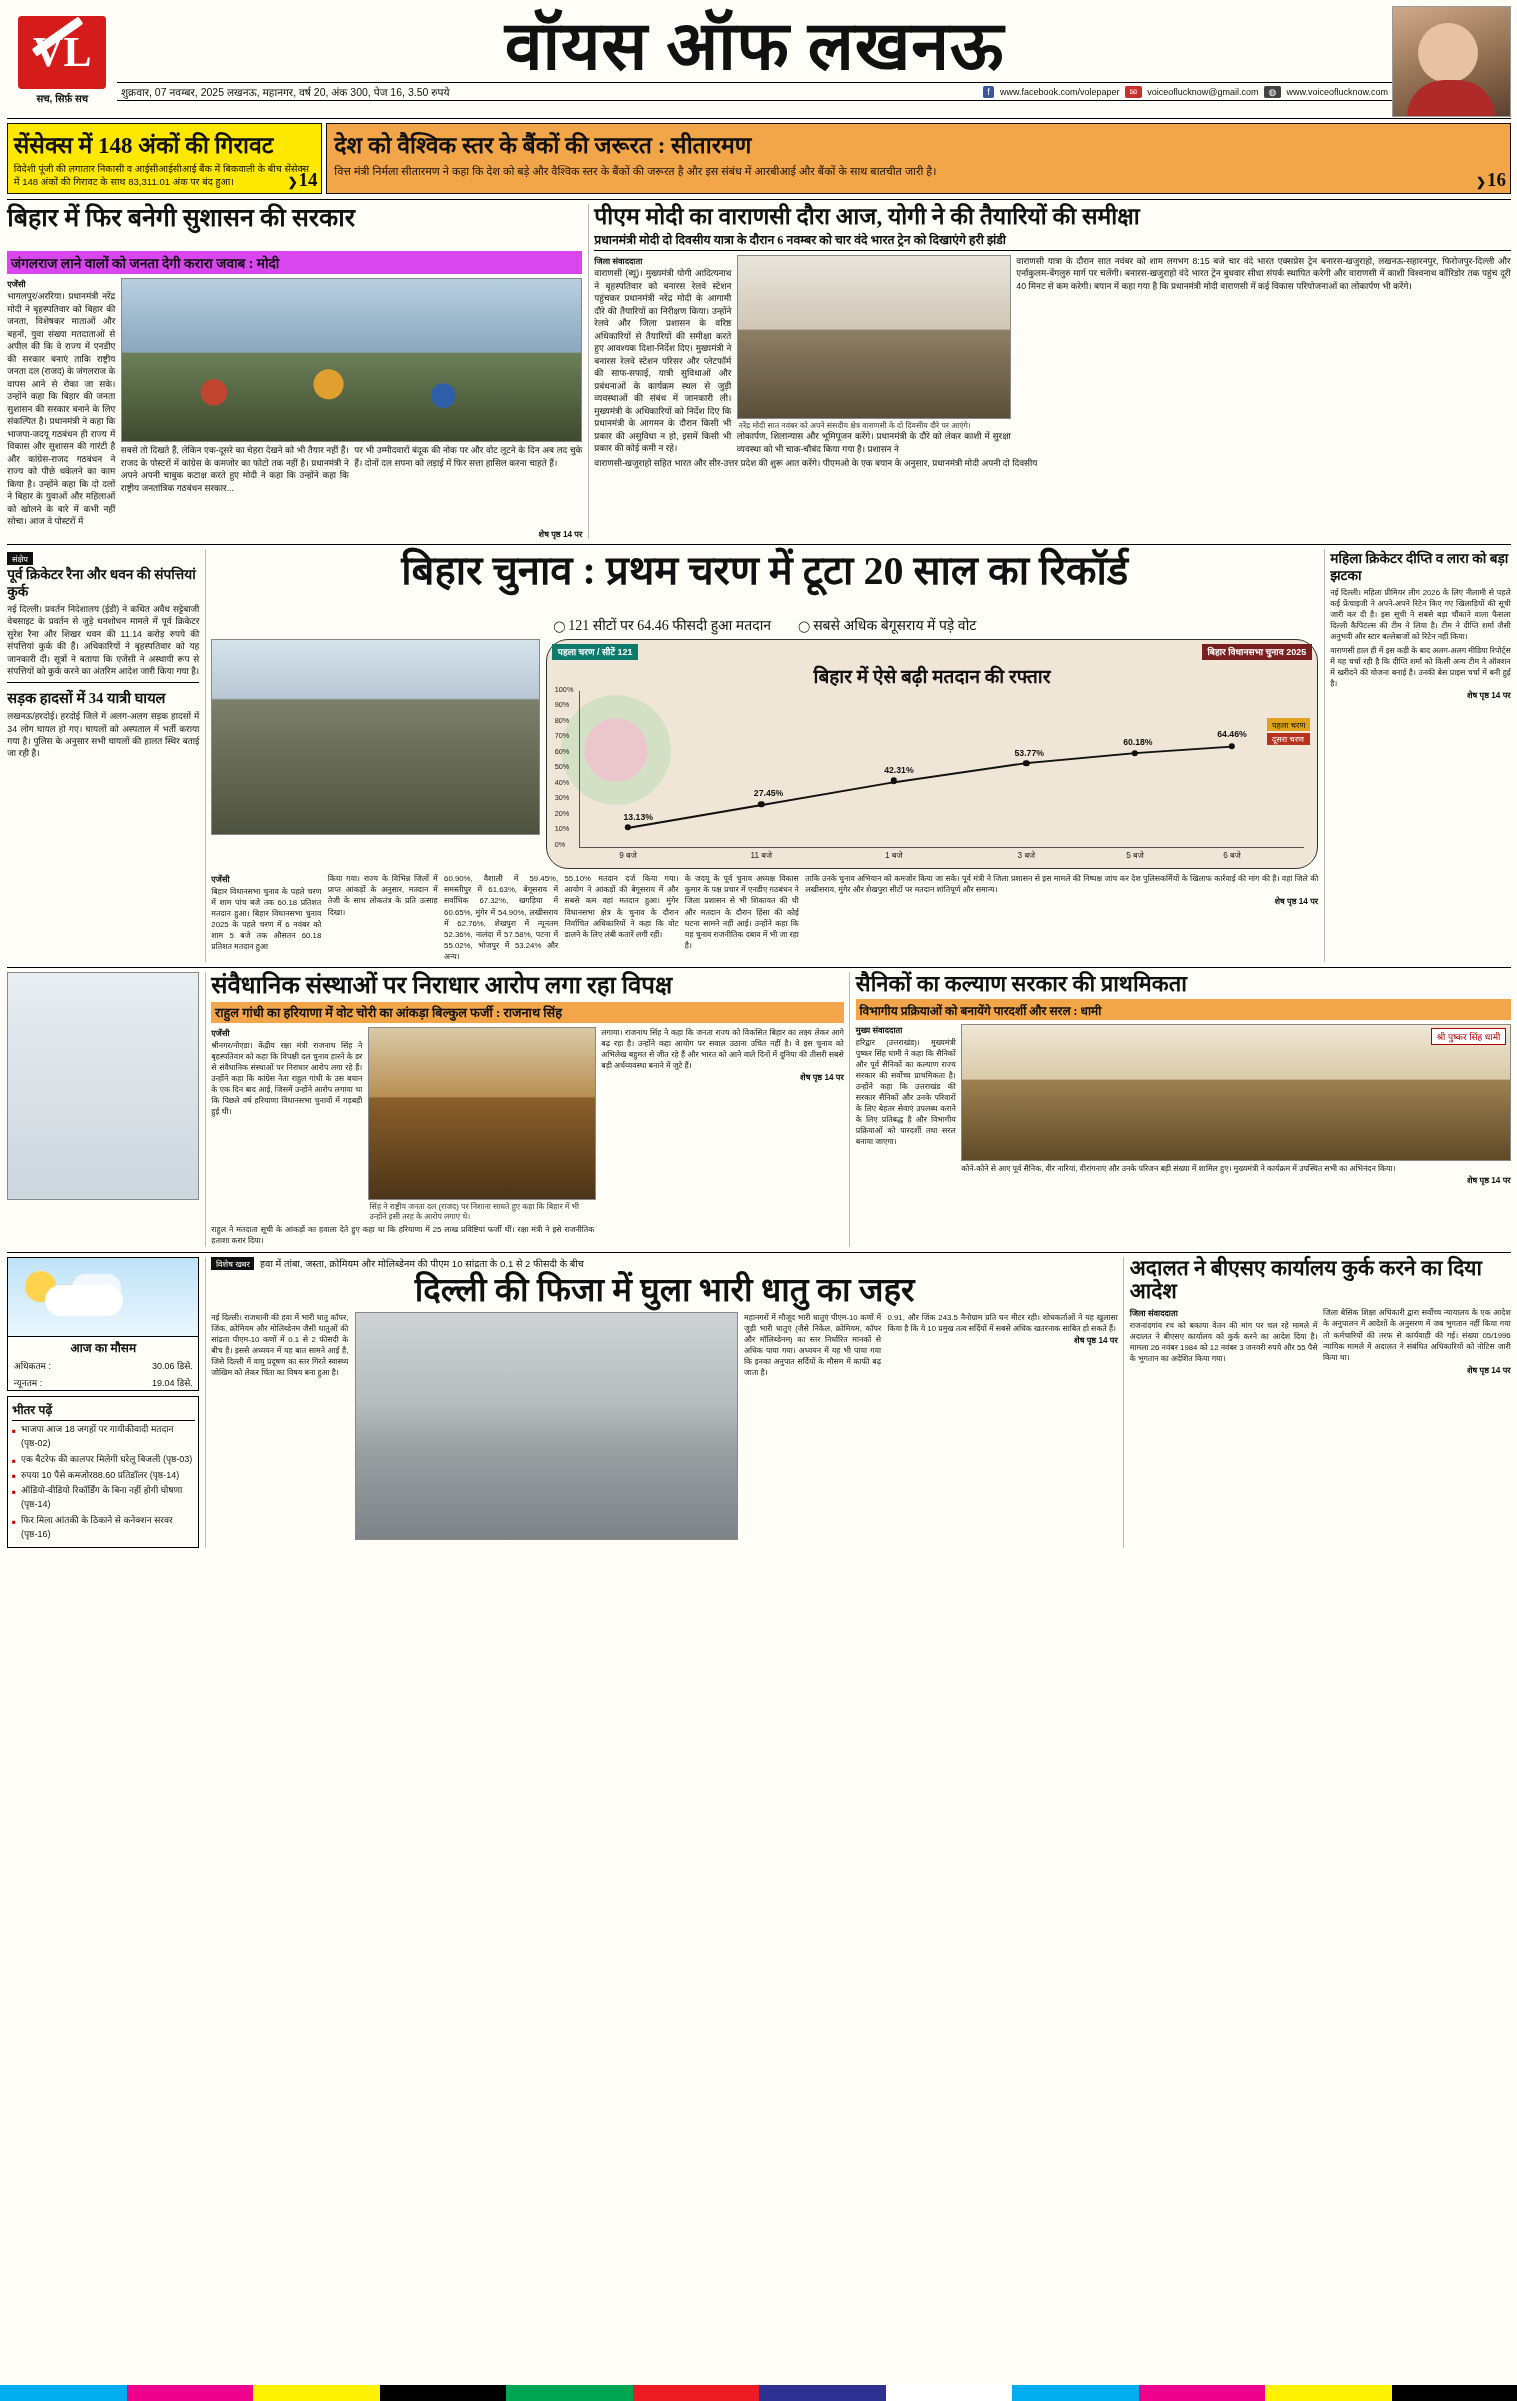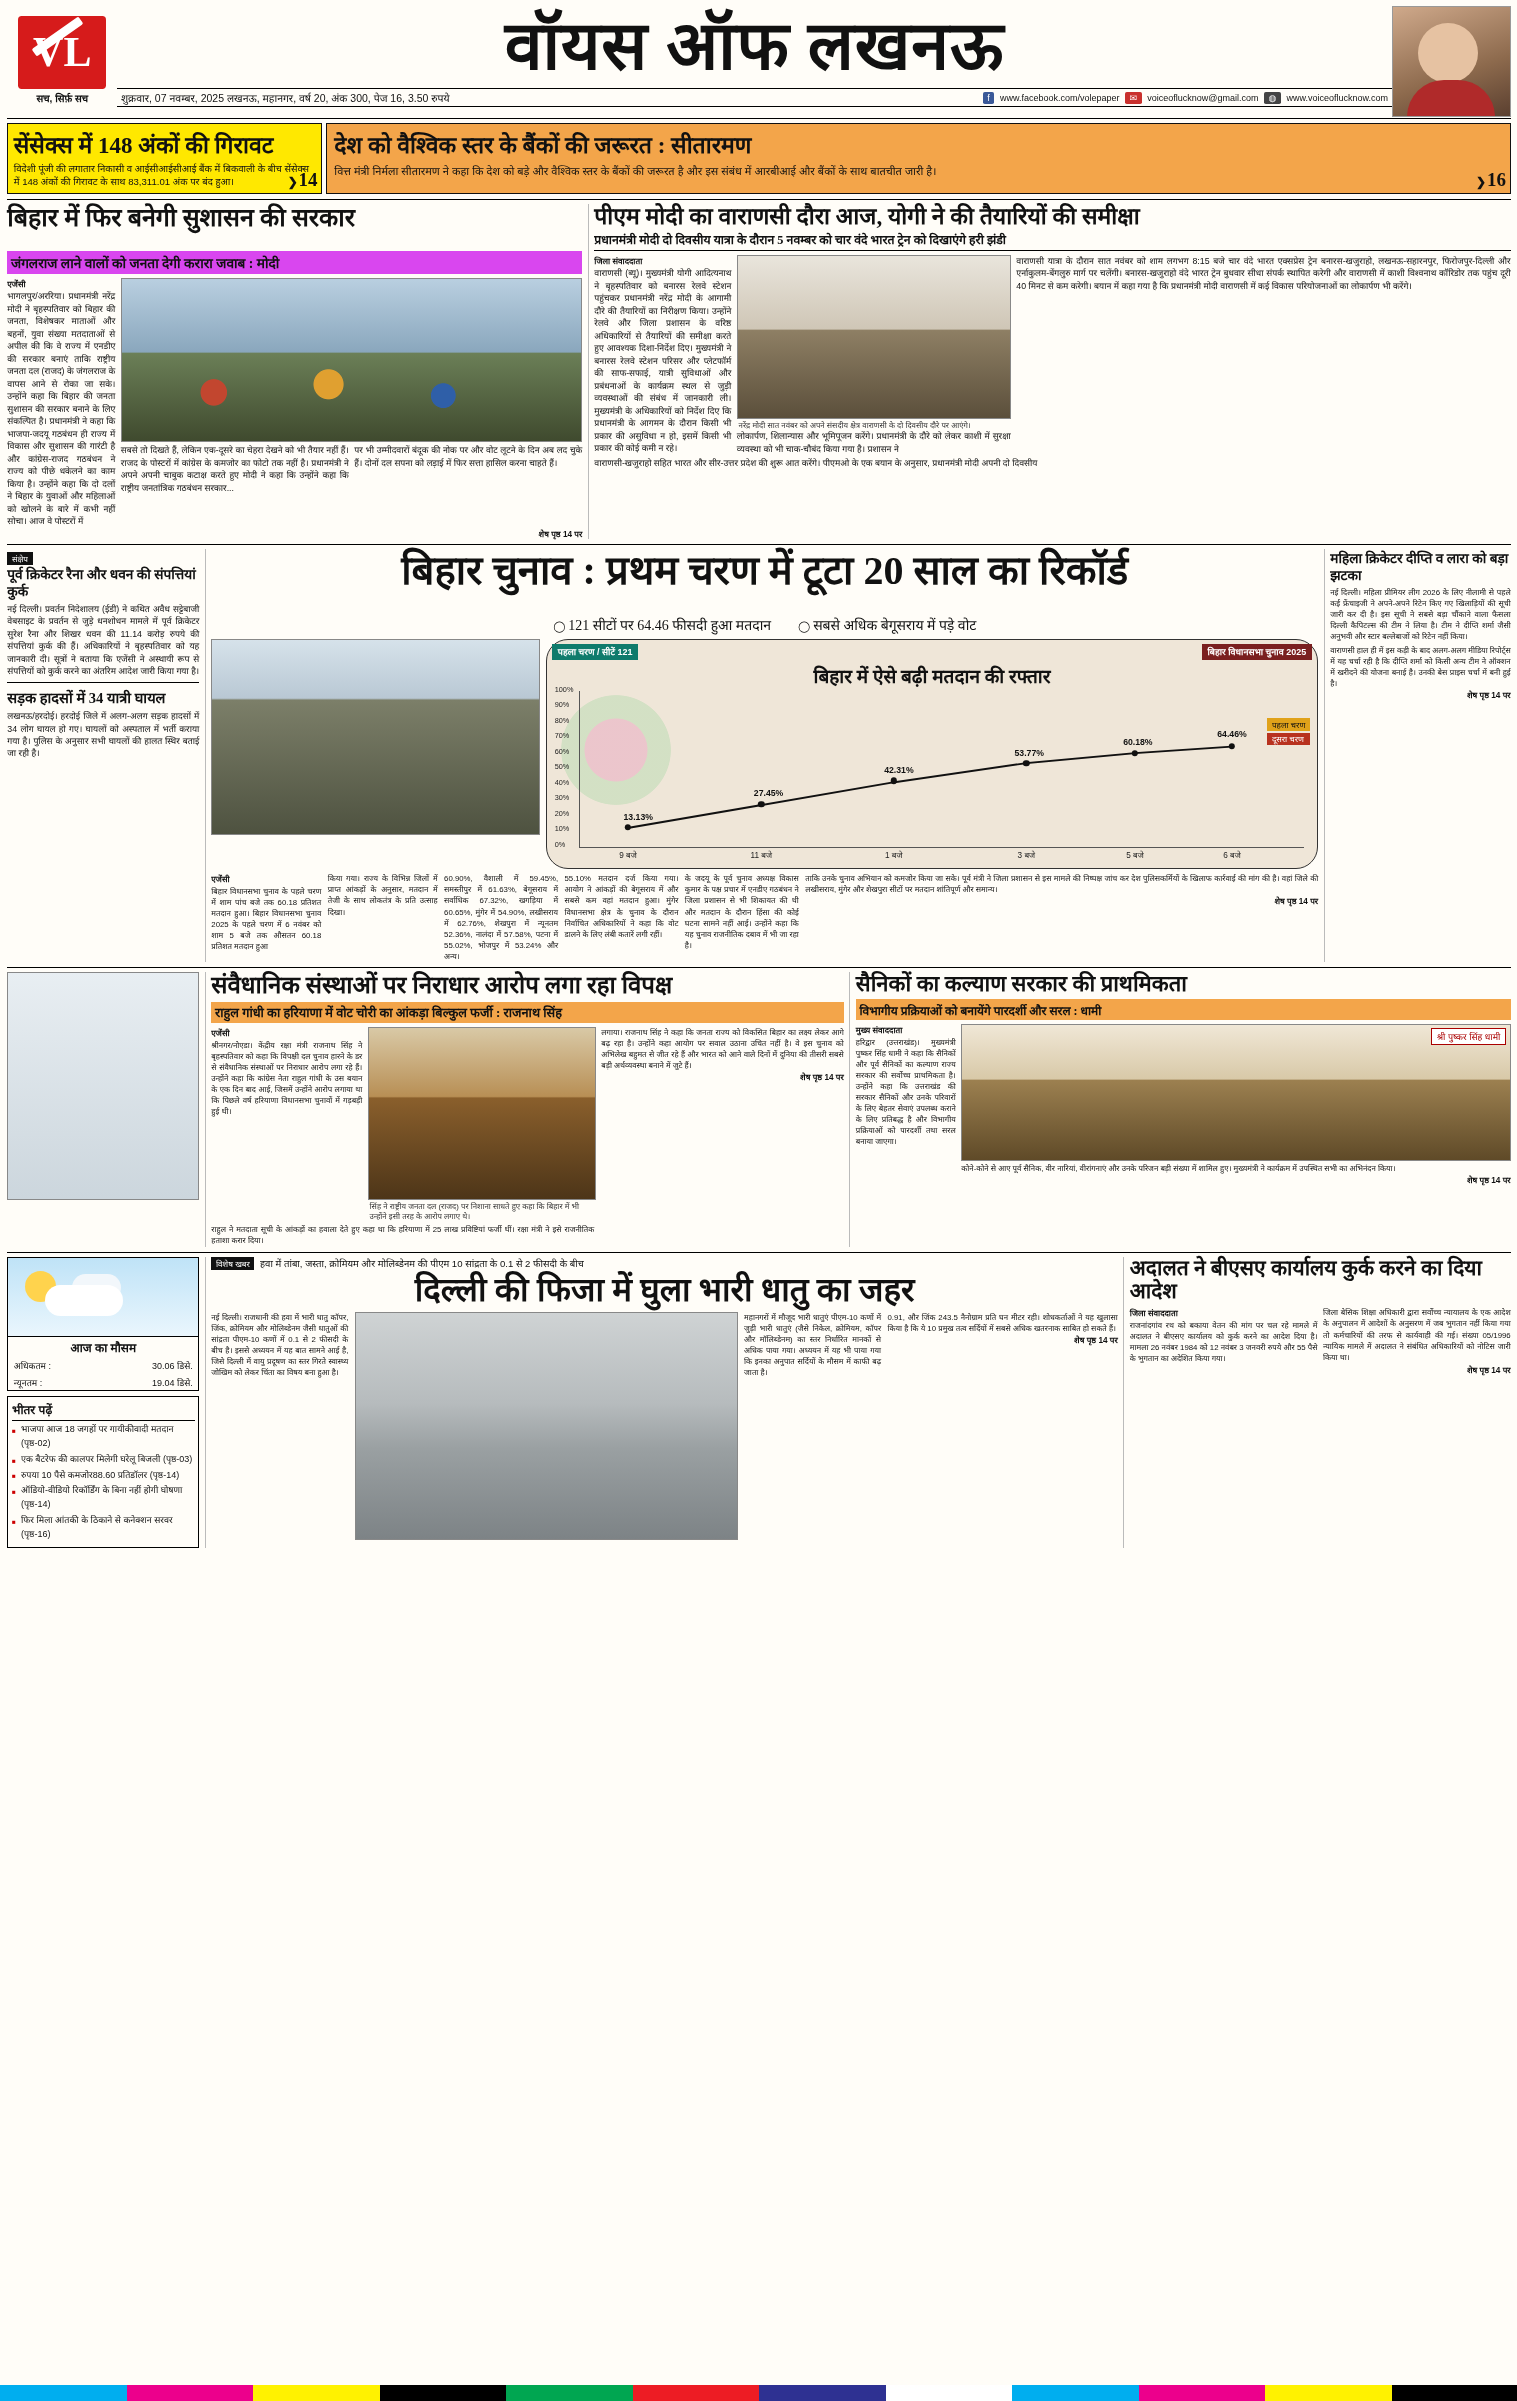--- a/index.html
+++ b/index.html
@@ -30,21 +30,21 @@
   }
   .logo-sub { font-size:10px; margin-top:2.7px; color:#111; font-weight:bold; }
   .title-wrap { flex:1; text-align:center; }
   .paper-title {
     font-family:"Liberation Serif", serif;
     font-size:68px; font-weight:bold; letter-spacing:0.9px; line-height:1.05; margin-top:5px;
   }
   .dateline {
     display:flex; align-items:center; justify-content:space-between;
     font-size:10.5px; border-top:0.9px solid #000; border-bottom:0.9px solid #000;
-    margin-top:6px; padding:1.8px 3.7px;
+    margin-top:0; padding:1.8px 3.7px;
   }
   .dateline .left { white-space:nowrap; }
   .social { display:flex; gap:5.5px; align-items:center; font-size:9px; }
   .social span.chip { background:#3b5998; color:#fff; padding:0.9px 4.6px; border-radius:1.8px; }
   .social span.chip.ml { background:#c9302c; }
   .social span.chip.web { background:#444; }
   .mast-photo {
     width:119px; height:111px; border:0.9px solid #999; overflow:hidden;
     background:linear-gradient(160deg,#cfa98b,#8d6a4d 60%,#5b4030);
     position:relative;
@@ -199,21 +199,21 @@
             <div class="body-txt" style="flex:1;">सबसे तो दिखते हैं, लेकिन एक-दूसरे का चेहरा देखने को भी तैयार नहीं हैं। राजद के पोस्टरों में कांग्रेस के कमजोर का फोटो तक नहीं है। प्रधानमंत्री ने अपने अपनी चाबुक कटाक्ष करते हुए मोदी ने कहा कि उन्होंने कहा कि राष्ट्रीय जनतांत्रिक गठबंधन सरकार...</div>
             <div class="body-txt" style="flex:1;">पर भी उम्मीदवारों बंदूक की नोक पर और वोट लूटने के दिन अब लद चुके हैं। दोनों दल सपना को लड़ाई में फिर सत्ता हासिल करना चाहते हैं।</div>
           </div>
         </div>
       </div>
       <div class="jumpto" style="text-align:right;">शेष पृष्ठ 14 पर</div>
     </div>
 
     <div class="col vline" style="flex:1;padding-left:5.5px;">
       <h1 class="hl" style="font-size:23px;">पीएम मोदी का वाराणसी दौरा आज, योगी ने की तैयारियों की समीक्षा</h1>
-      <h2 class="sub" style="font-size:12.3px;border-bottom:0.9px solid #000;padding-bottom:2.7px;">प्रधानमंत्री मोदी दो दिवसीय यात्रा के दौरान 5 नवम्बर को चार वंदे भारत ट्रेन को दिखाएंगे हरी झंडी</h2>
+      <h2 class="sub" style="font-size:12.3px;border-bottom:0.9px solid #000;padding-bottom:2.7px;">प्रधानमंत्री मोदी दो दिवसीय यात्रा के दौरान 6 नवम्बर को चार वंदे भारत ट्रेन को दिखाएंगे हरी झंडी</h2>
       <div style="display:flex;gap:5.5px;margin-top:3.7px;">
         <div style="width:137px;">
           <div class="kicker">जिला संवाददाता</div>
           <div class="body-txt">वाराणसी (ब्यू)। मुख्यमंत्री योगी आदित्यनाथ ने बृहस्पतिवार को बनारस रेलवे स्टेशन पहुंचकर प्रधानमंत्री नरेंद्र मोदी के आगामी दौरे की तैयारियों का निरीक्षण किया। उन्होंने रेलवे और जिला प्रशासन के वरिष्ठ अधिकारियों से तैयारियों की समीक्षा करते हुए आवश्यक दिशा-निर्देश दिए। मुख्यमंत्री ने बनारस रेलवे स्टेशन परिसर और प्लेटफॉर्म की साफ-सफाई, यात्री सुविधाओं और प्रबंधनाओं के कार्यक्रम स्थल से जुड़ी व्यवस्थाओं की संबंध में जानकारी ली। मुख्यमंत्री के अधिकारियों को निर्देश दिए कि प्रधानमंत्री के आगमन के दौरान किसी भी प्रकार की असुविधा न हो, इसमें किसी भी प्रकार की कोई कमी न रहे।</div>
         </div>
         <div style="width:274px;">
           <div class="photo ph-yogi" style="height:164px;"></div>
           <div class="cap">नरेंद्र मोदी सात नवंबर को अपने संसदीय क्षेत्र वाराणसी के दो दिवसीय दौरे पर आएंगे।</div>
           <div class="body-txt">लोकार्पण, शिलान्यास और भूमिपूजन करेंगे। प्रधानमंत्री के दौरे को लेकर काशी में सुरक्षा व्यवस्था को भी चाक-चौबंद किया गया है। प्रशासन ने</div>
         </div>

